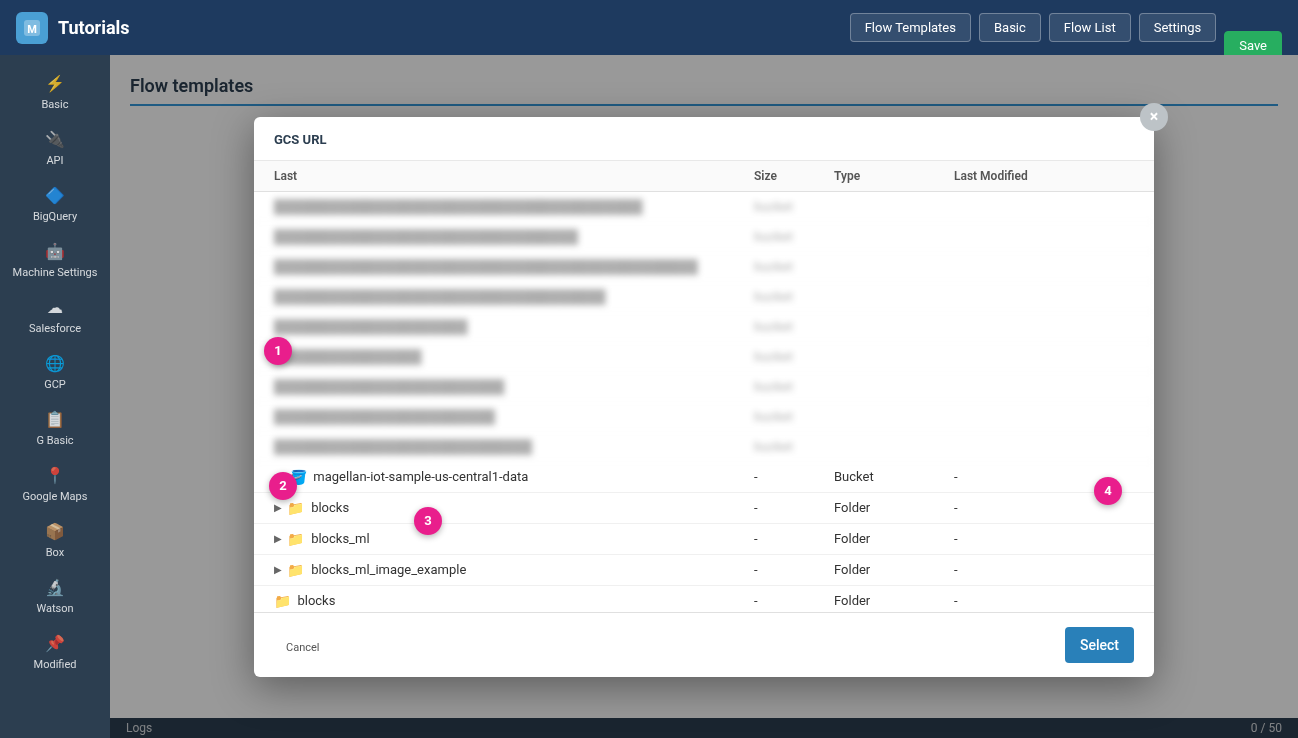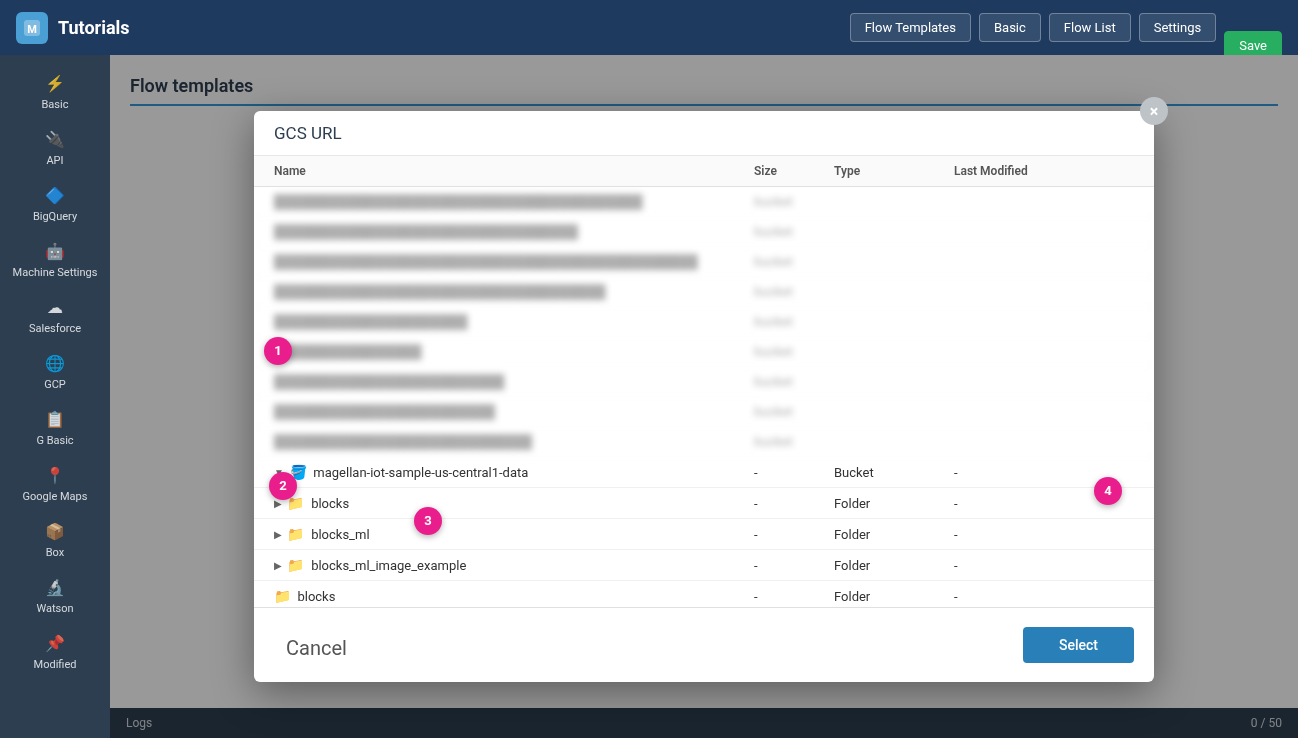--- a/index.html
+++ b/index.html
@@ -133,22 +133,22 @@
       color: white;
       font-size: 16px;
       font-weight: bold;
     }
 
     .modal-subheader {
       padding: 12px 20px;
       border-bottom: 1px solid #e8e8e8;
     }
     .gcs-url-label {
-      font-size: 17px;
-      font-weight: 400;
+      font-size: 13px;
+      font-weight: 700;
       color: #2c3e50;
     }
 
     
     .file-table-header {
       display: grid;
       grid-template-columns: 1fr 80px 120px 180px;
       padding: 8px 20px;
       border-bottom: 1px solid #e0e0e0;
       font-size: 12px;
@@ -217,41 +217,41 @@
       padding: 14px 20px;
       border-top: 1px solid #e0e0e0;
       display: flex;
       justify-content: space-between;
       align-items: center;
     }
     .cancel-btn {
       background: none;
       border: none;
       color: #555;
-      font-size: 20px;
+      font-size: 11px;
       cursor: pointer;
       padding: 8px 12px;
       margin-top: 6px;
     }
     .select-btn {
       background: #2980b9;
       color: white;
       border: none;
       border-radius: 4px;
-      padding: 10px 36px;
+      padding: 10px 15px;
       font-size: 14px;
       cursor: pointer;
       font-weight: 500;
     }
 
     
     .log-bar {
       position: absolute;
       bottom: 0; left: 0; right: 0;
-      height: 30px;
+      height: 20px;
       background: #2c3e50;
       display: flex;
       align-items: center;
       padding: 10px 16px;
       color: rgba(255,255,255,0.8);
       font-size: 12px;
     }
   </style>
 </head>
 <body>
@@ -335,21 +335,21 @@
           <div class="modal-close">
             <span>×</span>
           </div>
         </div>
 
         <div class="modal-subheader">
           <span class="gcs-url-label">GCS URL</span>
         </div>
 
         <div class="file-table-header">
-          <span>Name</span>
+          <span>Last</span>
           <span>Size</span>
           <span>Type</span>
           <span>Last Modified</span>
         </div>
 
         <div class="file-table-body">
 
           <div class="file-row blurred-row">
             <div class="file-name">
                 <span>████████████████████████████████████████</span>

